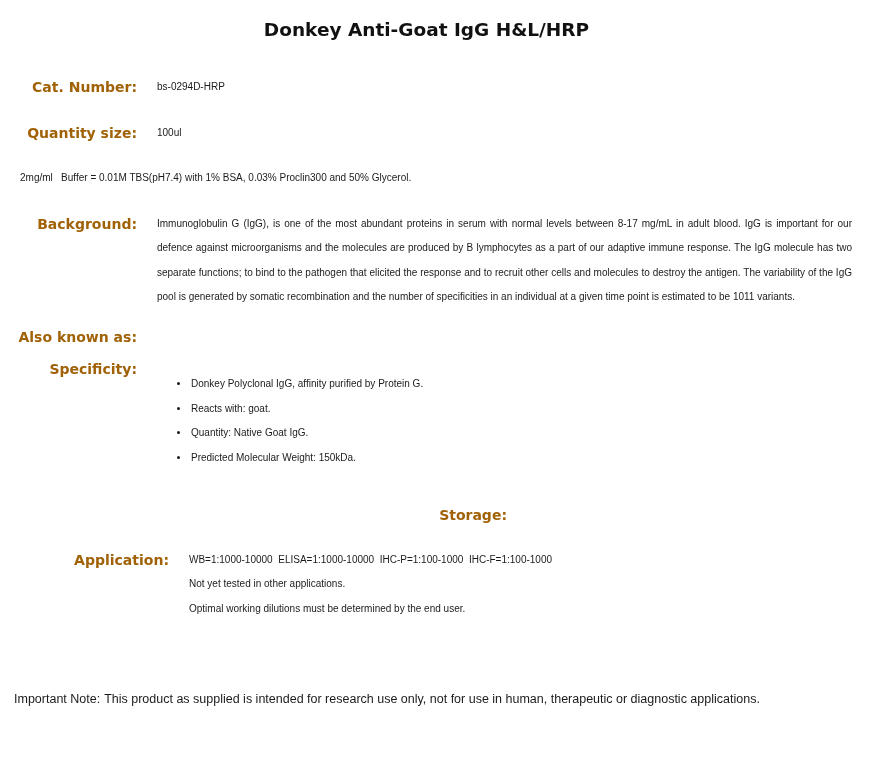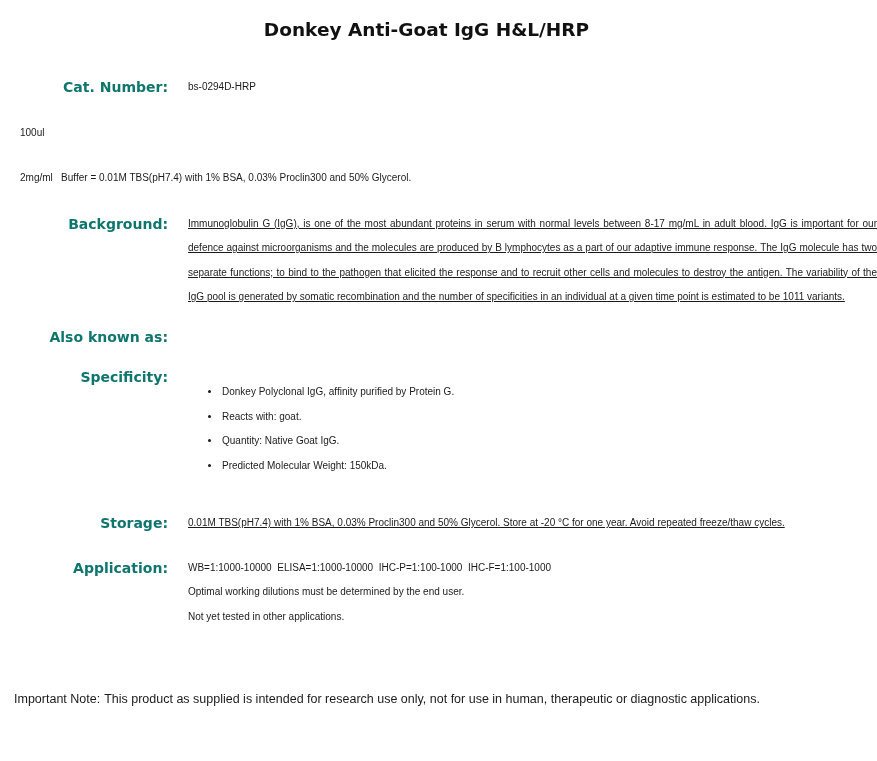--- a/index.html
+++ b/index.html
@@ -36,36 +36,35 @@
     margin-bottom: 21px;
   }
   .label {
     flex: 0 0 137px;
     width: 137px;
     text-align: right;
     font-family: "DejaVu Sans", sans-serif;
     font-weight: bold;
     font-size: 14px;
     line-height: 24.5px;
-    color: #0f766e;
-    padding-left: 31px;
+    color: #a16207;
   }
   .value {
     margin-left: 20px;
     width: 695px;
     font-size: 10px;
     line-height: 24.5px;
   }
-  .justify { text-align: justify; text-decoration: underline; }
+  .justify { text-align: justify; }
   .pre { white-space: pre-wrap; }
   .row-background { margin-bottom: 15px; }
-  .row-aka { margin-bottom: 16px; justify-content: space-between; }
+  .row-aka { margin-bottom: 8px; justify-content: space-between; }
   .row-specificity { margin-bottom: 18px; }
   .row-storage { margin-bottom: 20px; justify-content: center; }
-  .row-application { margin-bottom: 0; }
+  .row-application { margin-bottom: 0; margin-left: 32px; }
   ul.bullets {
     margin: 15px;
     padding-left: 18px;
     list-style: disc outside;
   }
   ul.bullets li {
     line-height: 24.5px;
     padding-left: 1px;
   }
   .app-line { line-height: 24.5px; }
@@ -91,20 +90,21 @@
   <h1 class="title">Donkey Anti-Goat IgG H&amp;L/HRP</h1>
 
   <div class="fields">
 
     <div class="row">
       <div class="label">Cat. Number:</div>
       <div class="value">bs-0294D-HRP</div>
     </div>
 
     <div class="row">
+      <div class="label">Quantity size:</div>
       <div class="value">100ul</div>
     </div>
 
     <div class="row">
       <div class="value pre">2mg/ml   Buffer = 0.01M TBS(pH7.4) with 1% BSA, 0.03% Proclin300 and 50% Glycerol.</div>
     </div>
 
     <div class="row row-background">
       <div class="label">Background:</div>
       <div class="value justify">Immunoglobulin G (IgG), is one of the most abundant proteins in serum with normal levels between 8-17 mg/mL in adult blood. IgG is important for our defence against microorganisms and the molecules are produced by B lymphocytes as a part of our adaptive immune response. The IgG molecule has two separate functions; to bind to the pathogen that elicited the response and to recruit other cells and molecules to destroy the antigen. The variability of the IgG pool is generated by somatic recombination and the number of specificities in an individual at a given time point is estimated to be 1011 variants.</div>
@@ -121,29 +121,28 @@
           <li>Donkey Polyclonal IgG, affinity purified by Protein G.</li>
           <li>Reacts with: goat.</li>
           <li>Quantity: Native Goat IgG.</li>
           <li>Predicted Molecular Weight: 150kDa.</li>
         </ul>
       </div>
     </div>
 
     <div class="row row-storage">
       <div class="label">Storage:</div>
-      <div class="value justify">0.01M TBS(pH7.4) with 1% BSA, 0.03% Proclin300 and 50% Glycerol. Store at -20 °C for one year. Avoid repeated freeze/thaw cycles.</div>
     </div>
 
     <div class="row row-application">
       <div class="label">Application:</div>
       <div class="value">
         <div class="app-line pre">WB=1:1000-10000  ELISA=1:1000-10000  IHC-P=1:100-1000  IHC-F=1:100-1000</div>
+        <div class="app-line">Not yet tested in other applications.</div>
         <div class="app-line">Optimal working dilutions must be determined by the end user.</div>
-        <div class="app-line">Not yet tested in other applications.</div>
       </div>
     </div>
 
   </div>
 
   <div class="footer">
     <span class="note-label">Important Note:</span><span>This product as supplied is intended for research use only, not for use in human, therapeutic or diagnostic applications.</span>
   </div>
 
 </div>

